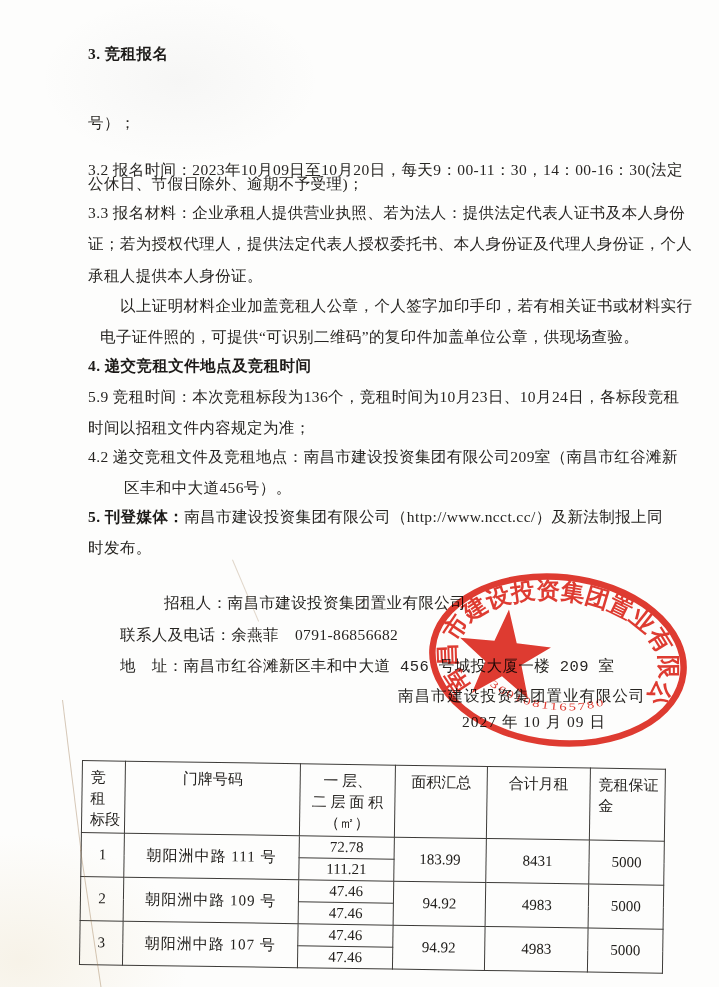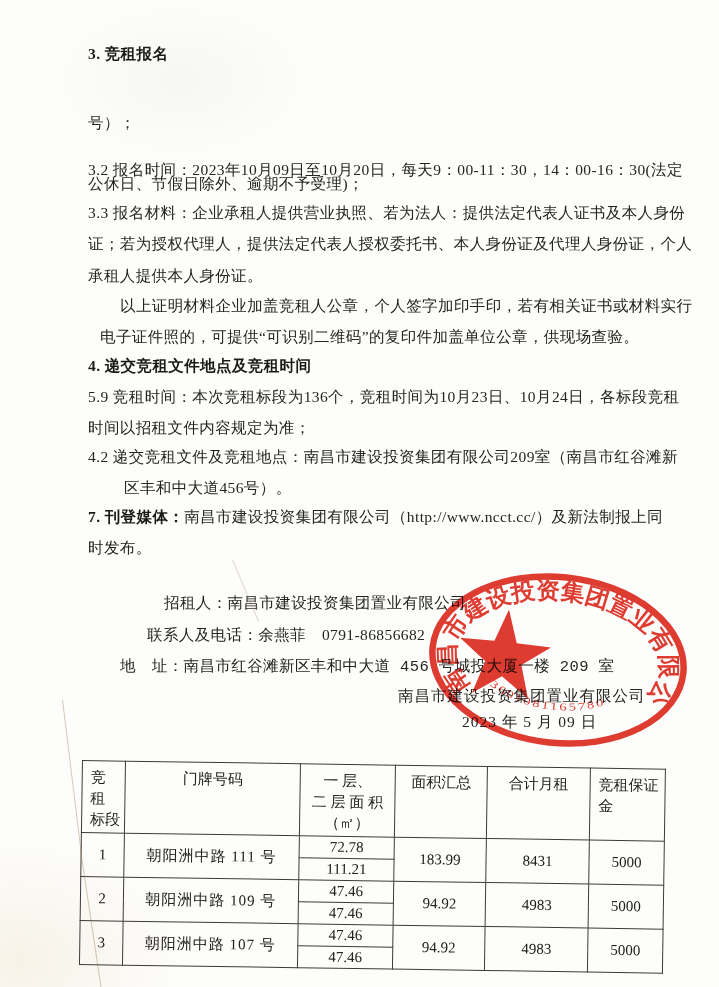--- a/index.html
+++ b/index.html
@@ -63,29 +63,29 @@
   <div class="ln" style="left:120px;top:296px;">以上证明材料企业加盖竞租人公章，个人签字加印手印，若有相关证书或材料实行</div>
 
   <div class="ln bold" style="left:88px;top:356px;">4. 递交竞租文件地点及竞租时间</div>
 
   <div class="ln" style="left:88px;top:387px;">5.9 竞租时间：本次竞租标段为136个，竞租时间为10月23日、10月24日，各标段竞租</div>
   <div class="ln" style="left:88px;top:418px;text-align:center;">时间以招租文件内容规定为准；</div>
 
   <div class="ln" style="left:88px;top:447px;">4.2 递交竞租文件及竞租地点：南昌市建设投资集团有限公司209室（南昌市红谷滩新</div>
   <div class="ln" style="left:84px;top:478px;margin-left:40px;">区丰和中大道456号）。</div>
 
-  <div class="ln" style="left:88px;top:507px;"><span class="bold">7. 刊登媒体：</span><span>南昌市建设投资集团有限公司（http://www.ncct.cc/）及新法制报上同</span></div>
+  <div class="ln" style="left:88px;top:507px;"><span class="bold">5. 刊登媒体：</span><span>南昌市建设投资集团有限公司（http://www.ncct.cc/）及新法制报上同</span></div>
   <div class="ln" style="left:88px;top:538px;">时发布。</div>
 
   <div class="ln" style="left:120px;top:593px;margin-left:44px;">招租人：南昌市建设投资集团置业有限公司</div>
-  <div class="ln" style="left:120px;top:625px;margin-left:27px;">联系人及电话：余燕菲　0791-86856682</div>
+  <div class="ln" style="left:120px;top:625px;">联系人及电话：余燕菲　0791-86856682</div>
   <div class="ln" style="left:120px;top:656px;font-family:Liberation Mono, monospace;">地　址：南昌市红谷滩新区丰和中大道 456 号城投大厦一楼 209 室</div>
 
   <div class="ln" style="left:398px;top:686px;letter-spacing:1px;">南昌市建设投资集团置业有限公司</div>
-  <div class="ln" style="left:462px;top:712px;letter-spacing:1px;">2023 年 5 月 09 日</div>
+  <div class="ln" style="left:462px;top:712px;letter-spacing:1px;">2027 年 10 月 09 日</div>
 
   <svg class="seal" viewBox="0 0 272 184">
     <ellipse cx="136" cy="92" rx="126" ry="83" fill="none" stroke="#dc1f14" stroke-width="6.5"></ellipse>
     <polygon fill="#dc1f14" points="82,47 93.2,79.6 127.7,80.2 100.1,100.9 110.2,133.8 82,114 53.8,133.8 63.9,100.9 36.3,80.2 70.8,79.6"></polygon>
     <path id="sealRingPath" d="M 51.6 127 A 103 61 0 1 1 220.4 127" fill="none"></path>
     <path id="sealSerialPath" d="M 70.9 124.1 A 85 50 0 0 0 201.1 124.1" fill="none"></path>
     <text font-size="23.5" font-weight="bold" fill="#dc1f14">
       <textPath href="#sealRingPath" startOffset="0" textLength="358" lengthAdjust="spacingAndGlyphs">南昌市建设投资集团置业有限公司</textPath>
     </text>
     <text font-size="10.5" fill="#dc1f14" letter-spacing="1.5">

